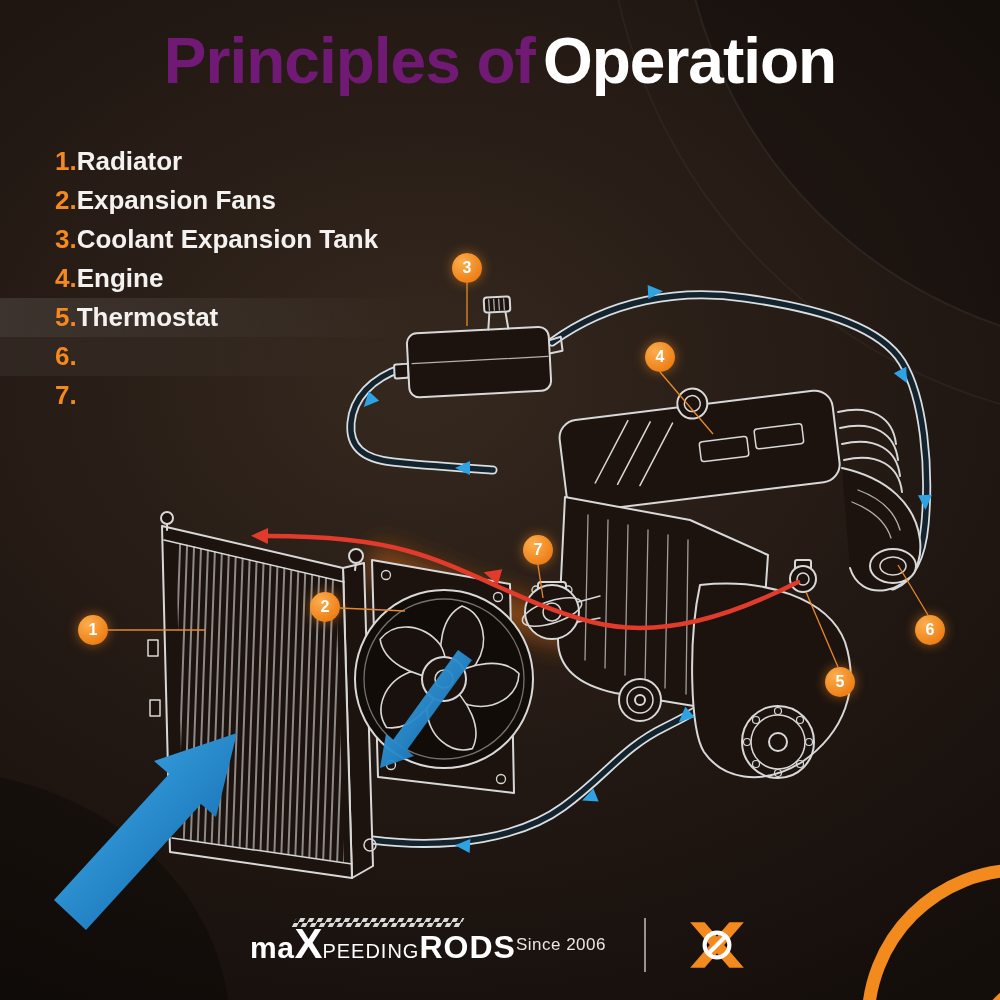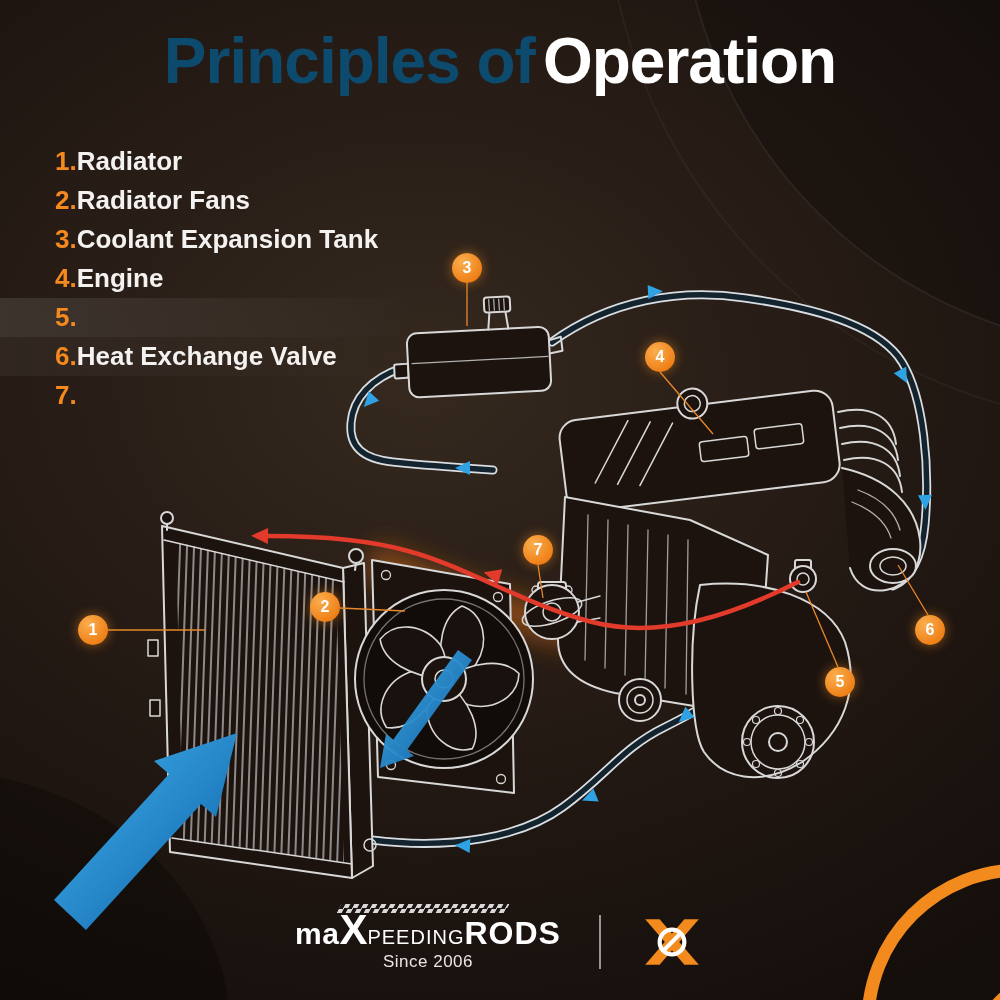--- a/index.html
+++ b/index.html
@@ -5,38 +5,38 @@
   html,body{margin:0;padding:0;}
   body{
     width:1000px;height:1000px;position:relative;overflow:hidden;
     background:radial-gradient(ellipse 920px 720px at 42% 38%, #35291f 0%, #261b15 45%, #140e0b 100%);
     font-family:"Liberation Sans", sans-serif;
   }
   .page{position:absolute;inset:0;}
   .decor,.diagram{position:absolute;left:0;top:0;width:1000px;height:1000px;}
   .title{position:absolute;top:26px;left:0;width:100%;text-align:center;margin:0;
          font-size:64px;font-weight:800;letter-spacing:-1px;line-height:1.1;}
-  .title .t1{color:#0c4a6e;}
+  .title .t1{color:#701a75;}
   .title .t2{color:#FFFFFF;margin-left:8px;}
   .legend{position:absolute;left:55px;top:142px;list-style:none;margin:0;padding:0;z-index:5;}
   .legend li{height:39px;display:flex;align-items:center;font-size:26px;font-weight:700;white-space:nowrap;}
   .legend .num{color:#F5891D;}
   .legend .lab{color:#F4F2F0;font-weight:600;}
   .legend li.hl{background:linear-gradient(90deg,rgba(255,255,255,0.11),rgba(255,255,255,0) 85%);
                 margin-left:-55px;padding-left:55px;width:430px;}
   .legend li.hl2{background:linear-gradient(90deg,rgba(255,255,255,0.05),rgba(255,255,255,0) 80%);
                 margin-left:-55px;padding-left:55px;width:430px;}
   .callout{position:absolute;width:30px;height:30px;border-radius:50%;z-index:6;
     background:radial-gradient(circle at 35% 30%, #FBAE4E, #EE7E15 75%);
     display:flex;align-items:center;justify-content:center;
     color:#fff;font-weight:700;font-size:16px;
     box-shadow:0 0 12px rgba(242,138,30,.55);}
   .footer{position:absolute;bottom:28px;left:0;width:100%;display:flex;
           justify-content:center;align-items:center;gap:38px;z-index:5;}
-  .brand{display:flex;flex-direction:column;align-items:center;color:#fff;}
+  .brand{display:flex;flex-direction:row;align-items:center;color:#fff;}
   .brand-row{display:flex;align-items:baseline;position:relative;}
   .checker{position:absolute;top:-7px;left:44px;width:168px;height:9px;transform:skewX(-28deg);
            background:repeating-conic-gradient(#D9D9D9 0% 25%, transparent 0% 50%);
            background-size:9px 9px;}
   .b1{font-size:30px;font-weight:700;letter-spacing:0.5px;}
   .bx{font-size:42px;font-weight:800;line-height:0.9;}
   .b2{font-size:20px;font-weight:500;letter-spacing:1px;}
   .b3{font-size:32px;font-weight:800;letter-spacing:1px;}
   .since{font-size:17px;color:#E9E6E3;letter-spacing:0.5px;}
   .divider{width:2px;height:54px;background:rgba(255,255,255,0.55);}
@@ -59,36 +59,36 @@
     <span class="t1">Principles of</span><span class="t2">Operation</span>
   </h1>
 
   <ul class="legend">
     <li>
         <span class="num">1.</span>
         <span class="lab">Radiator</span>
       </li>
     <li>
         <span class="num">2.</span>
-        <span class="lab">Radiator Fans</span>
+        <span class="lab">Expansion Fans</span>
       </li>
     <li>
         <span class="num">3.</span>
         <span class="lab">Coolant Expansion Tank</span>
       </li>
     <li>
         <span class="num">4.</span>
         <span class="lab">Engine</span>
       </li>
     <li class="hl">
         <span class="num">5.</span>
+        <span class="lab">Thermostat</span>
       </li>
     <li class="hl2">
         <span class="num">6.</span>
-        <span class="lab">Heat Exchange Valve</span>
       </li>
     <li>
         <span class="num">7.</span>
       </li>
   </ul>
 
   <svg class="diagram" viewBox="0 0 1000 1000">
     <defs>
       <pattern id="fins" width="7" height="12" patternUnits="userSpaceOnUse" patternTransform="rotate(2)">
         <line x1="3" y1="0" x2="3" y2="12" stroke="#C9C9C9" stroke-width="1.3"></line>

